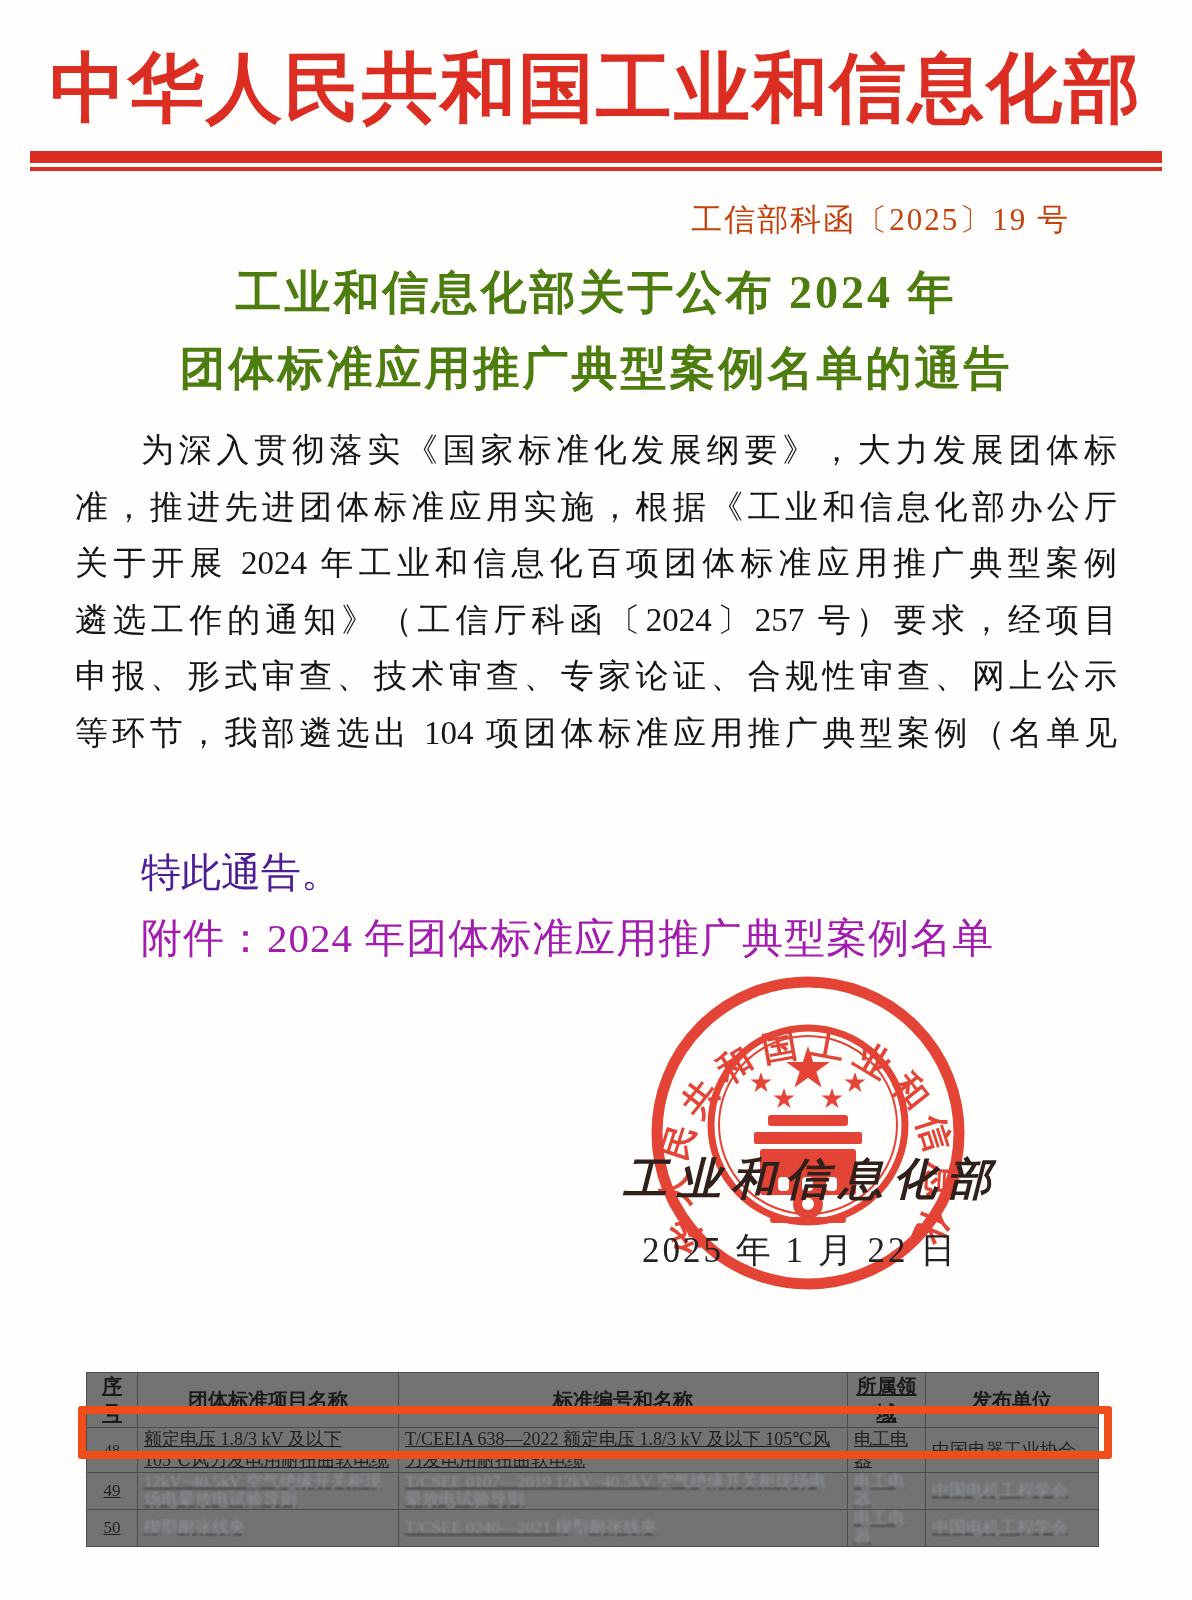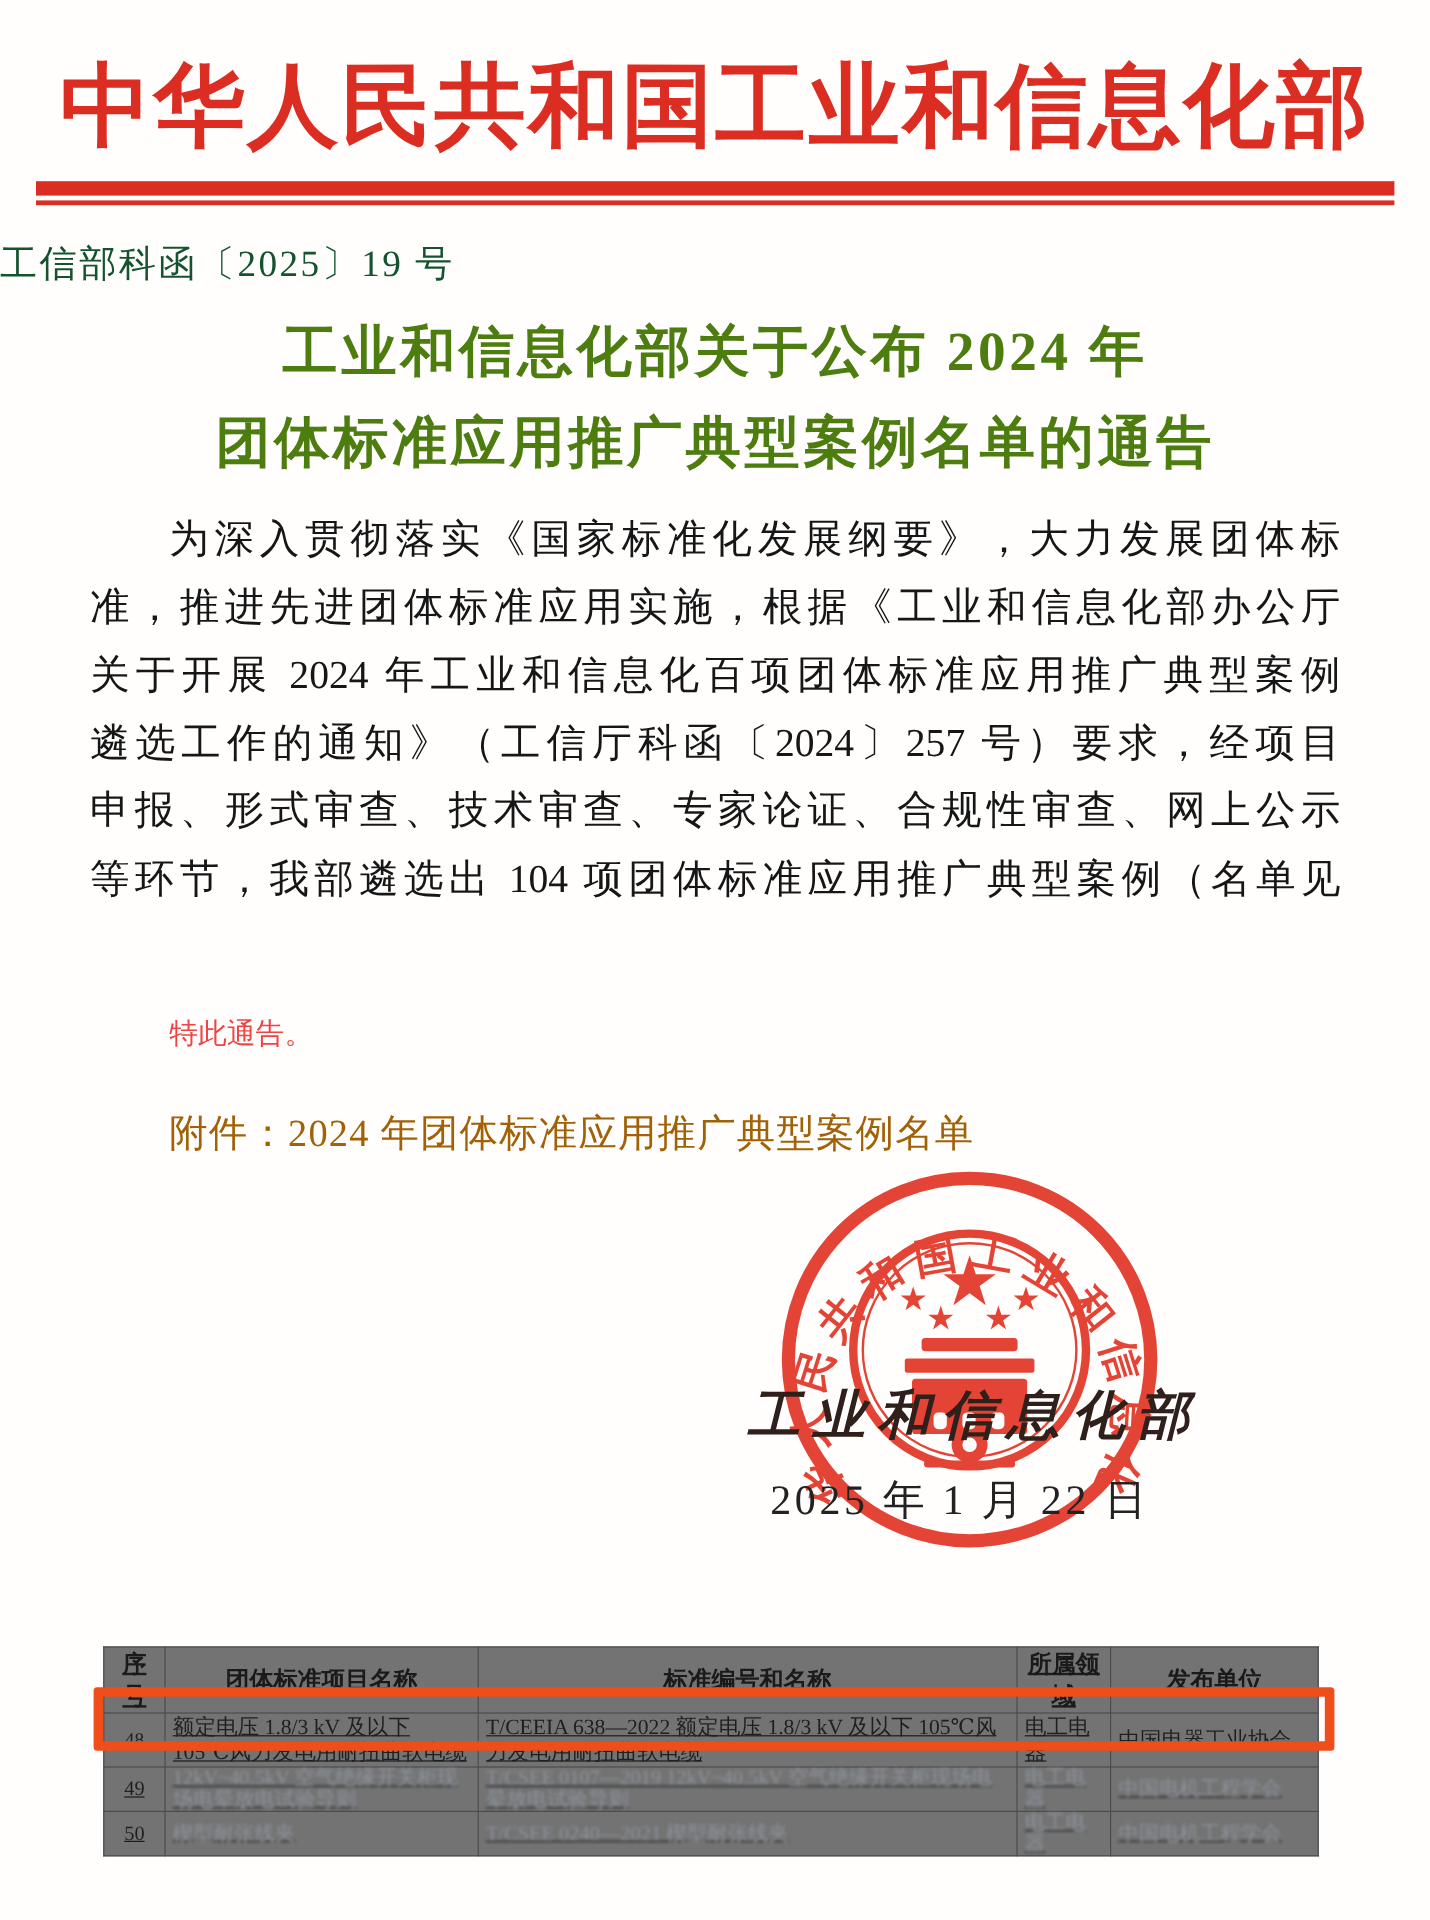--- a/index.html
+++ b/index.html
@@ -10,36 +10,36 @@
   .abs{position:absolute;}
 
   
   .org-header{
     left:0;top:38px;width:1192px;text-align:center;
     font-size:76px;font-weight:900;color:#dc2d22;letter-spacing:2px;white-space:nowrap;
   }
   .rule-thick{left:30px;top:151px;width:1132px;height:12px;background:#dc2d22;}
   .rule-thin{left:30px;top:167px;width:1132px;height:4px;background:#dc2d22;}
   .doc-number{
-    left:0;top:199px;width:1070px;text-align:left;
-    font-size:31px;letter-spacing:2px;color:#14532d;white-space:nowrap;
+    left:0;top:199px;width:1070px;text-align:right;
+    font-size:31px;letter-spacing:2px;color:#c2410c;white-space:nowrap;
   }
 
   
   .doc-title{left:0;width:1192px;text-align:center;font-size:46px;font-weight:bold;
     color:#4d7c0f;letter-spacing:3px;white-space:nowrap;}
   .t1{top:262px;} .t2{top:338px;text-align:center;}
 
   
   .body-block{left:75px;top:422px;width:1042px;font-size:33px;color:#161616;}
   .body-line{height:56.5px;line-height:56.5px;white-space:nowrap;text-align:justify;text-align-last:justify;}
   .body-line.first{text-indent:66px;}
   .body-line.last{text-align-last:left;}
-  .closing{left:141px;top:845px;font-size:24px;color:#ef4444;white-space:nowrap;}
-  .attachment-note{left:141px;top:911px;font-size:32px;color:#a16207;letter-spacing:1px;white-space:nowrap;margin-top:12px;}
+  .closing{left:141px;top:845px;font-size:40px;color:#4c1d95;white-space:nowrap;}
+  .attachment-note{left:141px;top:911px;font-size:41px;color:#a21caf;letter-spacing:1px;white-space:nowrap;}
 
   
   .seal-svg{left:648px;top:973px;width:320px;height:320px;opacity:.95;}
   .seal-issuer{
     left:612px;top:1150px;width:400px;text-align:center;
     font-size:44px;color:#30201b;letter-spacing:10px;white-space:nowrap;font-weight:600;font-style:italic;
   }
   .seal-date{
     left:600px;top:1227px;width:400px;text-align:center;
     font-size:35px;color:#222;letter-spacing:3px;white-space:nowrap;

